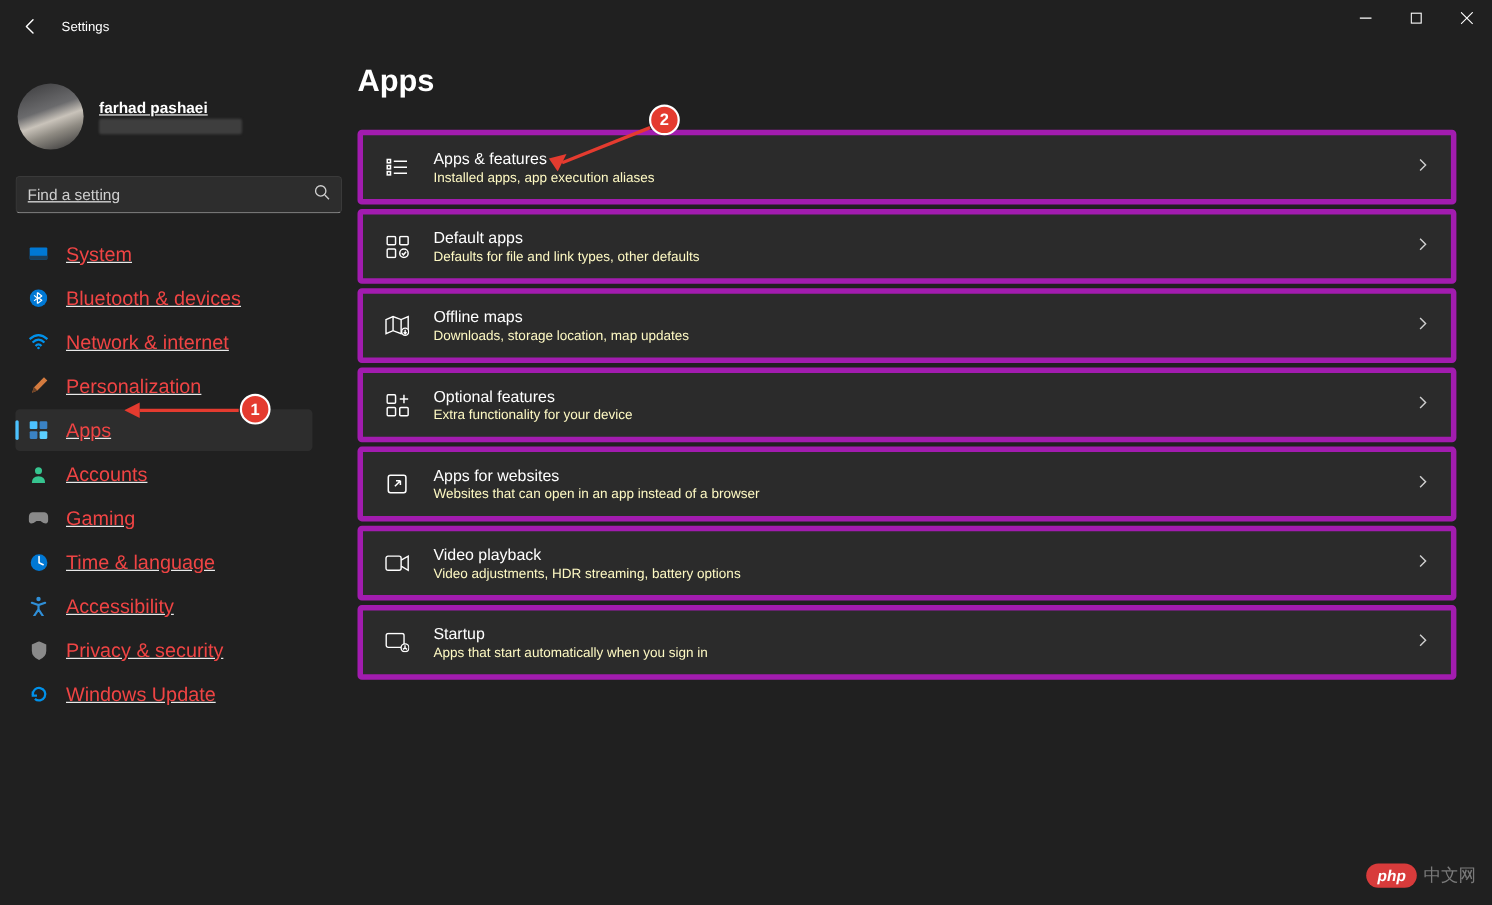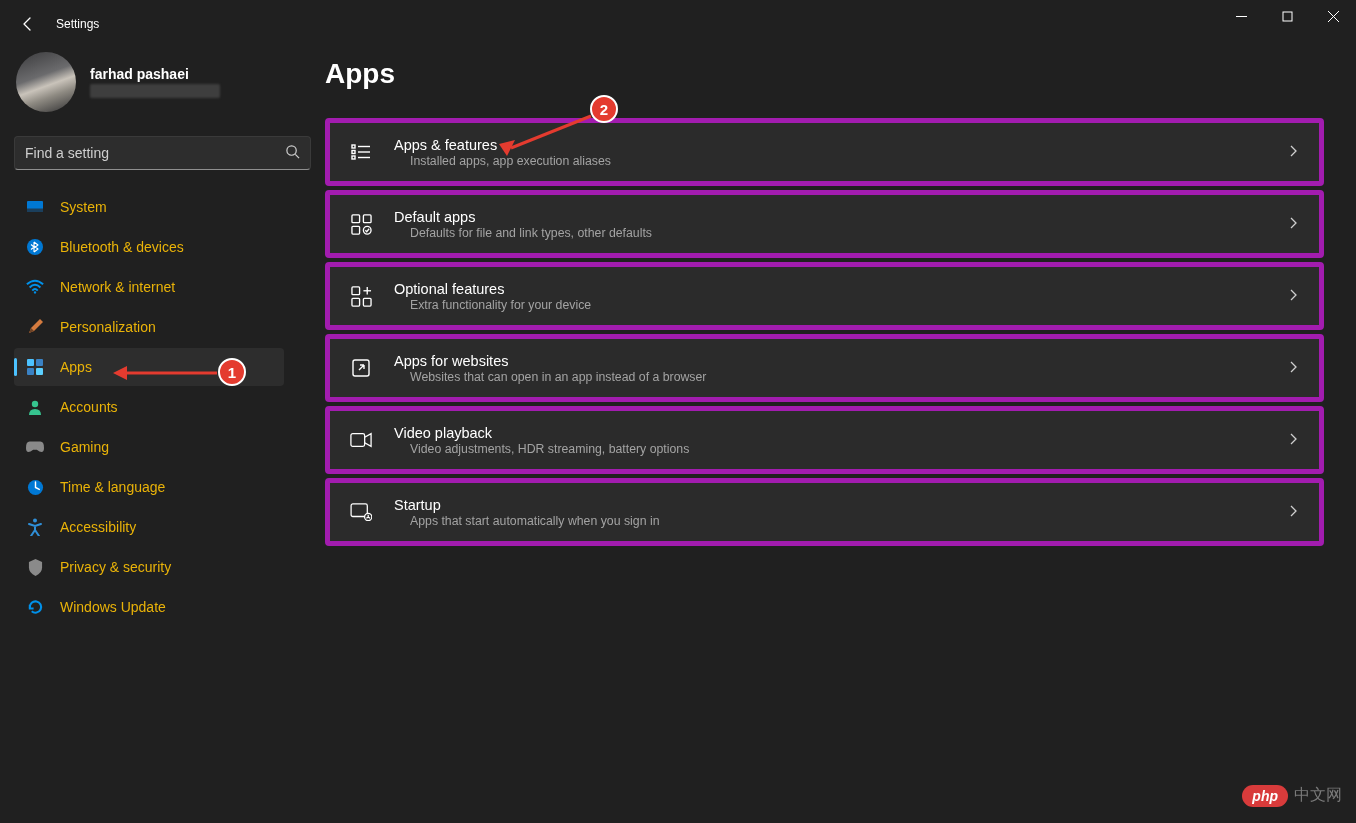--- a/index.html
+++ b/index.html
@@ -7,57 +7,57 @@
 
   
   .titlebar { height: 48px; display: flex; align-items: center; padding-left: 18px; }
   .back-btn { width: 20px; height: 20px; display:flex;align-items:center;justify-content:center;color:#fff;margin-right:18px;cursor:pointer; }
   .titlebar-title { font-size: 12px; font-weight: 400; color:#fff;}
   .win-controls { position: absolute; top:0; right:0; display:flex; }
   .win-btn { width:46px; height:32px; display:flex; align-items:center; justify-content:center; cursor:pointer; }
   .win-btn svg { stroke:#fff; }
 
   
-  .sidebar { position:absolute; left:0; top:40px; width:300px; padding:8px 4px 0 14px; }
+  .sidebar { position:absolute; left:0; top:64px; width:300px; padding:8px 4px 0 14px;text-decoration:underline; }
   .profile { display:flex; align-items:center; gap:14px; padding:4px 2px 16px 2px;}
   .avatar { width:60px; height:60px; border-radius:50%; background:linear-gradient(160deg,#3a3a3c 0%,#6b6b6d 40%,#c9c3ba 55%,#8e8a82 70%,#2c2c2e 100%); }
   .profile-text { display:flex; flex-direction:column; gap:2px;}
   .profile-name { font-size:14px; font-weight:600; color:#fff;}
   .profile-email-mask { width:130px;height:14px;background:#3e3e3e;border-radius:2px;filter:blur(1px);}
 
   .search-wrap { display:flex; align-items:center; background:#2d2d2d; border:1px solid #3a3a3a; border-bottom:1px solid #8f8f8f; border-radius:4px; height:34px; width:297px; padding:0 10px; margin:8px 0 18px 0;}
   .search-input { flex:1; background:transparent; border:none; outline:none; color:#cfcfcf; font-size:14px;}
   .search-input::placeholder{color:#cfcfcf;}
   .search-icon { color:#cfcfcf; }
 
   .nav { display:flex; flex-direction:column; gap:2px; width:270px;}
-  .nav-item { display:flex; align-items:center; gap:16px; height:38px; padding:0 12px; border-radius:4px; font-size:14px; color:#eab308; cursor:pointer; position:relative;text-align:center;}
+  .nav-item { display:flex; align-items:center; gap:16px; height:38px; padding:0 12px; border-radius:4px; font-size:18px; color:#ef4444; cursor:pointer; position:relative;text-align:center;}
   .nav-item.selected { background:#2d2d2d; }
   .nav-item.selected::before { content:""; position:absolute; left:0; top:10px; width:3px; height:18px; background:#4cc2ff; border-radius:2px;}
   .nav-icon { width:18px; height:18px; display:flex; align-items:center; justify-content:center; }
 
   
   .main { position:absolute; left:325px; top:58px; right:32px; }
   .page-title { font-size:28px; font-weight:600; margin-bottom:28px;}
   .card-list { display:flex; flex-direction:column; gap:4px;}
   .card { background:#2b2b2b; border:5px solid #a21caf; border-radius:4px; height:68px; display:flex; align-items:center; padding:0 20px; cursor:pointer; gap:22px;}
   .card-icon { width:22px; height:22px; display:flex; align-items:center; justify-content:center; color:#fff;}
   .card-text { flex:1; display:flex; flex-direction:column; gap:1px;}
   .card-title { font-size:14.5px; color:#fff;}
-  .card-sub { font-size:12.3px; color:#a3a3a3;margin-left:16px;}
+  .card-sub { font-size:12.3px; color:#fef9c3;}
   .chevron { color:#cfcfcf; }
 
   
   .badge { position:absolute; width:28px; height:28px; border-radius:50%; background:#e43b2f; border:2px solid #fff; color:#fff; font-weight:700; font-size:15px; display:flex; align-items:center; justify-content:center;}
   .arrow { position:absolute; }
   .arrow-head { fill:#e43b2f; }
   .arrow-line { stroke:#e43b2f; stroke-width:3; fill:none;}
 
   
-  .watermark { position:absolute; right:14px; bottom:16px; display:flex; align-items:flex-start; gap:6px;}
+  .watermark { position:absolute; right:14px; bottom:16px; display:flex; align-items:center; gap:6px;}
   .wm-bubble { background:#d83b3b; color:#fff; font-style:italic; font-weight:700; font-size:14px; padding:3px 10px; border-radius:12px;}
   .wm-text { color:#7a7a7a; font-size:16px;}
 </style>
 </head>
 <body>
 
 <div class="titlebar">
   <div class="back-btn">
     <svg width="16" height="16" viewBox="0 0 16 16">
         <path d="M10 2 L4 8 L10 14" stroke="#ffffff" stroke-width="1.3" fill="none" stroke-linecap="round" stroke-linejoin="round"></path>
@@ -246,20 +246,37 @@
         </span>
       <div class="card-text">
           <div class="card-title">Default apps</div>
           <div class="card-sub">Defaults for file and link types, other defaults</div>
         </div>
       <span class="chevron"><svg width="12" height="12" viewBox="0 0 12 12">
             <path d="M4 1 L9 6 L4 11" stroke="#cfcfcf" stroke-width="1.3" fill="none"></path>
           </svg></span>
     </div>
 
+    <div class="card">
+      <span class="card-icon">
+          <svg width="22" height="20" viewBox="0 0 24 20" stroke="#fff" stroke-width="1.4" fill="none">
+            <path d="M1 4 L8 1 L16 4 L23 1 V15 L16 18 L8 15 L1 18 Z"></path>
+            <path d="M8 1 V15 M16 4 V18"></path>
+            <circle cx="20" cy="16" r="3.5" fill="#2b2b2b"></circle>
+            <path d="M20 14 V18 M18.5 16.5 L20 18 L21.5 16.5"></path>
+          </svg>
+        </span>
+      <div class="card-text">
+          <div class="card-title">Offline maps</div>
+          <div class="card-sub">Downloads, storage location, map updates</div>
+        </div>
+      <span class="chevron"><svg width="12" height="12" viewBox="0 0 12 12">
+            <path d="M4 1 L9 6 L4 11" stroke="#cfcfcf" stroke-width="1.3" fill="none"></path>
+          </svg></span>
+    </div>
 
     <div class="card">
       <span class="card-icon">
           <svg width="21" height="21" viewBox="0 0 22 22" stroke="#fff" stroke-width="1.4" fill="none">
             <rect x="1" y="1" width="8" height="8" rx="1"></rect>
             <rect x="1" y="13" width="8" height="8" rx="1"></rect>
             <rect x="13" y="13" width="8" height="8" rx="1"></rect>
             <line x1="17" y1="1" x2="17" y2="9"></line>
             <line x1="13" y1="5" x2="21" y2="5"></line>
           </svg>

